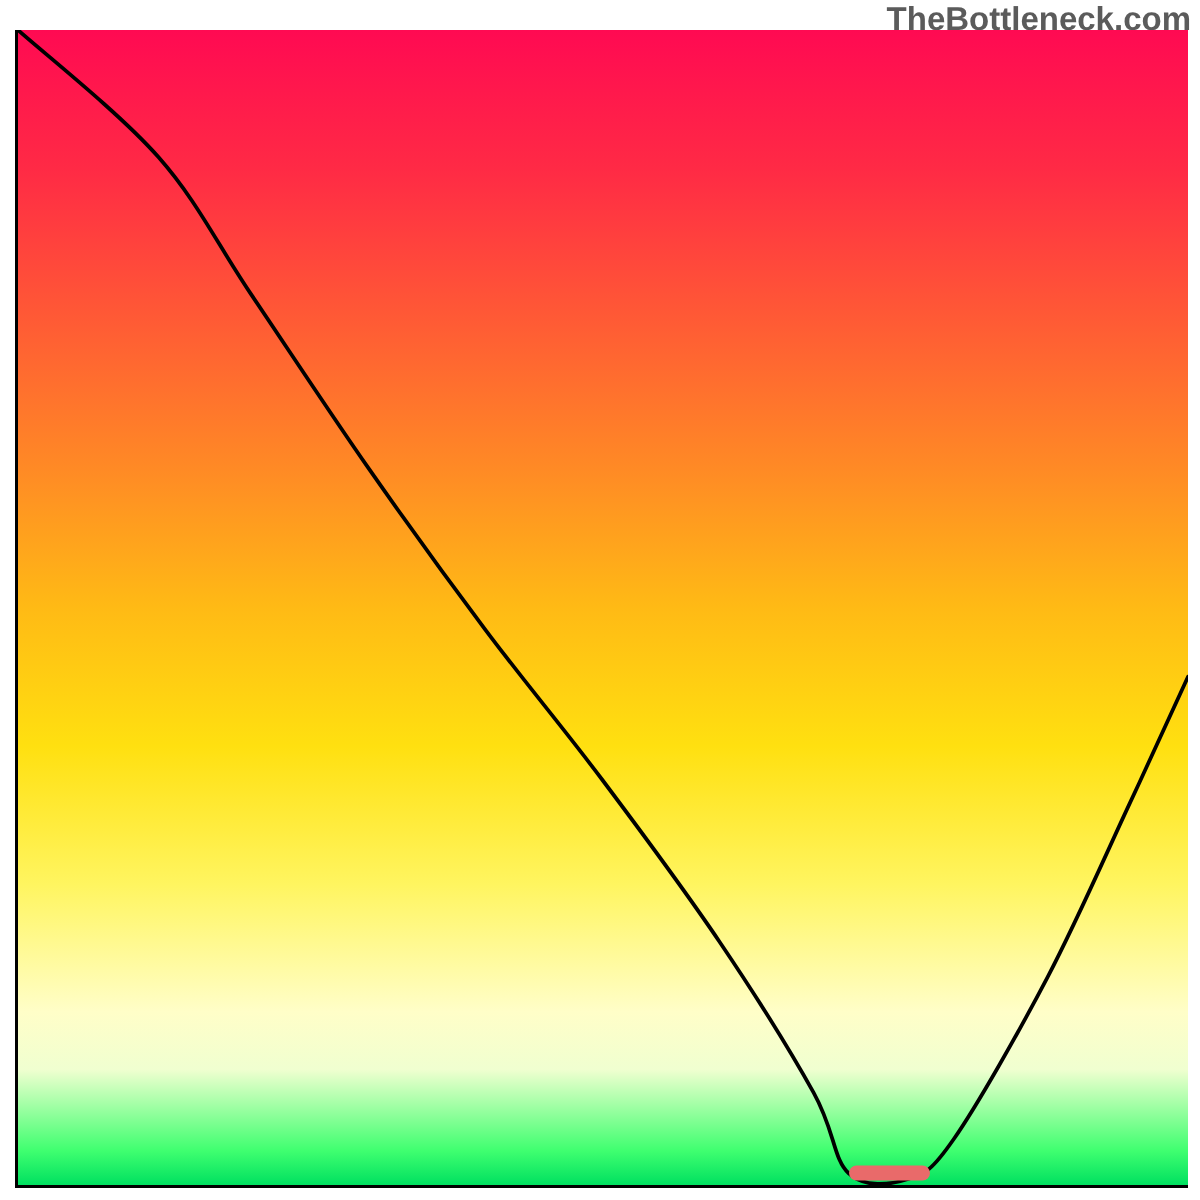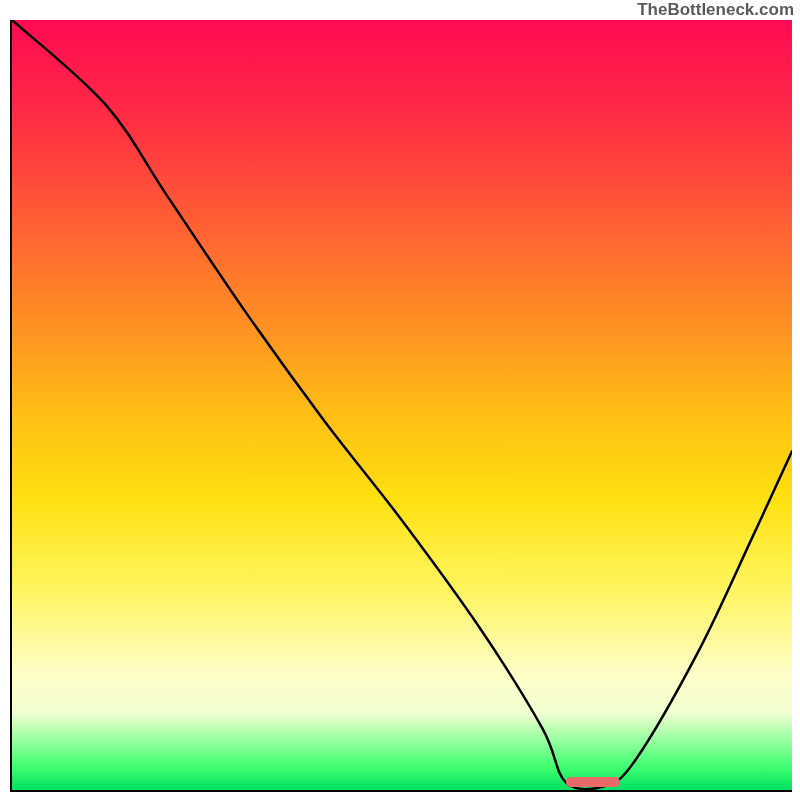--- a/index.html
+++ b/index.html
@@ -54,21 +54,21 @@
     position: absolute;
     height: 10px;
     border-radius: 5px;
     background: #e96a6a;
   }
   .watermark {
     position: absolute;
     top: 0;
     right: 6px;
     font-family: Arial, Helvetica, sans-serif;
-    font-size: 17px;
+    font-size: 22px;
     font-weight: bold;
     color: #5b5b5b;
     user-select: none;
   }
 </style>
 </head>
 <body>
 
 <div class="container">
   <div class="watermark">TheBottleneck.com</div>

